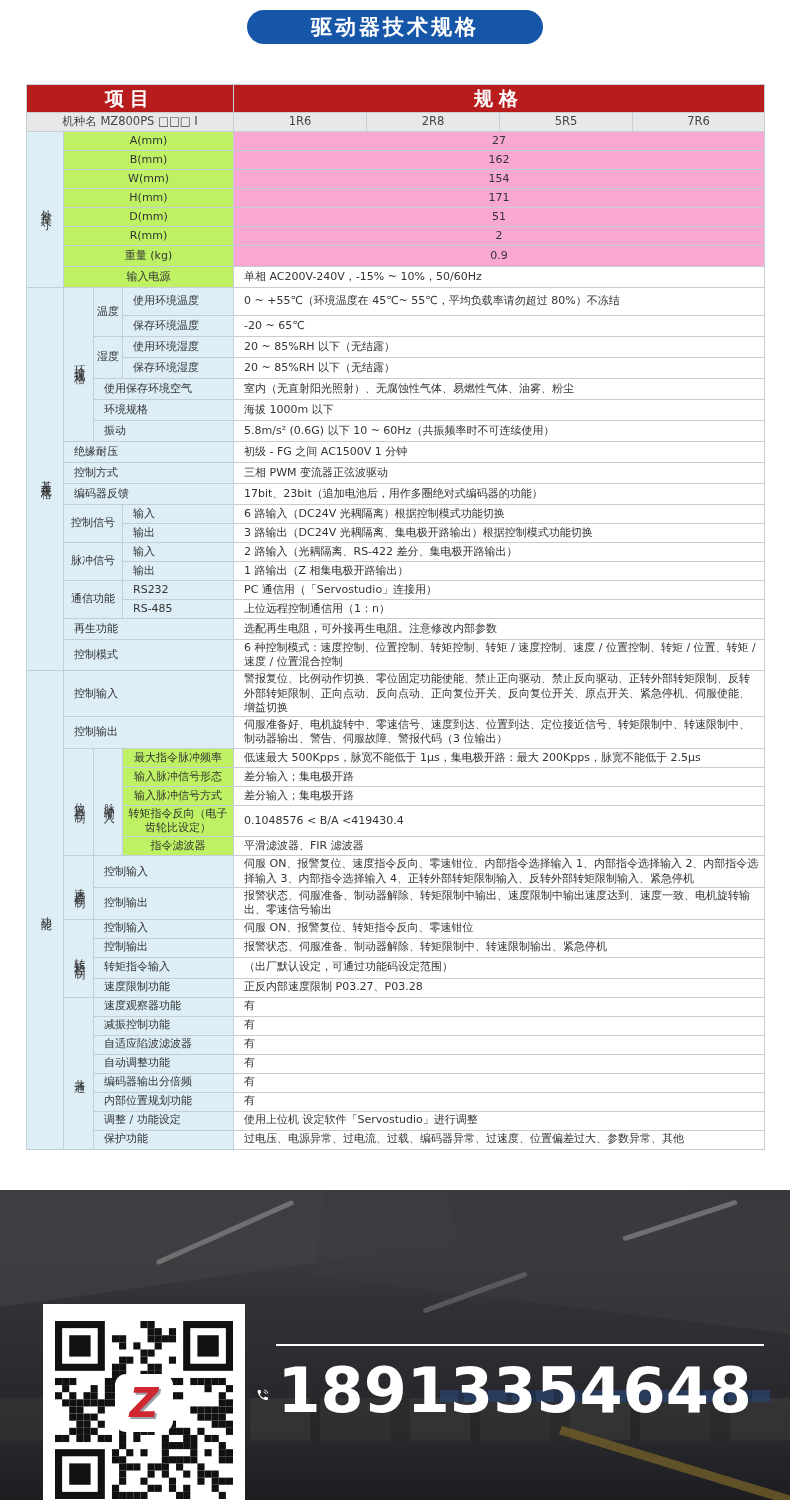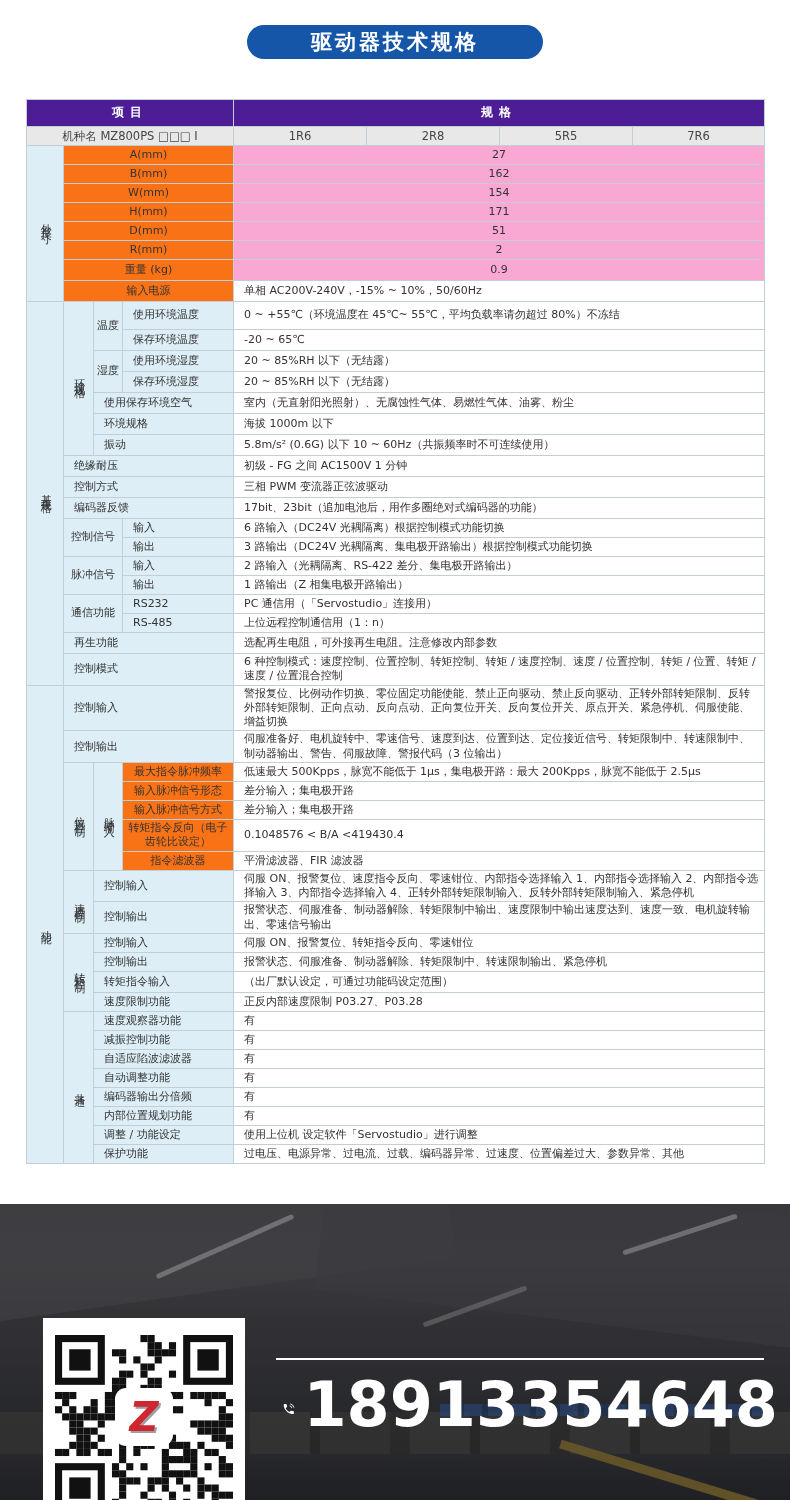--- a/index.html
+++ b/index.html
@@ -2,42 +2,42 @@
 <html><head>
 <meta charset="utf-8">
 <style>
   * { box-sizing: border-box; }
   body {
     margin: 0; width: 790px; background: #fff; color: #333;
     font-family: "DejaVu Sans", "Liberation Sans", sans-serif;
   }
   
   .badge {
-    width: 296px; height: 34px; margin: 25px auto 0;
+    width: 296px; height: 34px; margin: 10px auto 0;
     background: #1556a8; border-radius: 17px;
     color: #fff; font-size: 21px; font-weight: bold; letter-spacing: 3px;
     display: flex; align-items: center; justify-content: center;
   }
   
   table.spec {
     margin: 40px 0 0 26px; width: 738px; border-collapse: collapse;
     table-layout: fixed; font-size: 11px;
   }
   td { border: 1px solid #c3ced6; padding: 1px 4px; vertical-align: middle; line-height: 1.3; }
   tr { height: 19px; }
   tr.h21 { height: 21px; }
   tr.h28 { height: 28px; }
   td.hdr {
-    background: #4c1d95; color: #fff; font-weight: bold; font-size: 12px;
+    background: #b91c1c; color: #fff; font-weight: bold; font-size: 19px;
     text-align: center; letter-spacing: 6px; height: 27px;
   }
   td.model { background: #e8e8e8; text-align: center; font-size: 11.5px; color: #444; }
   td.cat  { background: #ddeef7; text-align: center; padding: 1px 2px; }
   td.lbl  { background: #ddeef7; padding-left: 10px; }
-  td.lblc { background: #f97316; text-align: center; padding: 1px 2px; }
+  td.lblc { background: #bef264; text-align: center; padding: 1px 2px; }
   td.val  { background: #fff; padding-left: 10px; }
   td.valc { background: #f9a8d4; text-align: center; }
   .vert { writing-mode: vertical-lr; text-orientation: upright; letter-spacing: 3px; display: inline-block; }
   
   .photo {
     position: relative; width: 790px; height: 340px; margin-top: 40px;
     background: linear-gradient(180deg,#55555a 0%,#5c5c60 16%,#4a4a4e 34%,#404145 52%,#333438 72%,#27282c 100%);
     overflow: hidden;
   }
   .beam1 { position:absolute; top:-30px; left:-70px; width:520px; height:120px; background:#636367; transform:rotate(-8deg); opacity:.65; }
@@ -73,21 +73,21 @@
     font-size:40px; font-weight:900; font-style:italic; color:#cf2630;
     text-shadow:2px 2px 0 #9aa0a6; line-height:1;
   }
   
   .headline {
     position:absolute; left:272px; top:100px; width:496px; z-index:3;
     color:#fff; font-size:32px; font-weight:bold; letter-spacing:1px; text-align:center; white-space:nowrap;
   }
   .rule { position:absolute; left:276px; top:154px; width:488px; height:2px; background:#fff; z-index:3; }
   .phone-row {
-    position:absolute; left:282px; top:164px; width:496px; z-index:3;
+    position:absolute; left:256px; top:164px; width:496px; z-index:3;
     display:flex; align-items:center; justify-content:center; gap:8px; color:#fff;
   }
   .phone-row svg { width:46px; height:46px; margin-top:10px; }
   .phone-num { font-size:62px; font-weight:bold; letter-spacing:0px; font-family:"DejaVu Sans","Liberation Sans",sans-serif; }
 </style>
 </head>
 <body>
 
 <div class="badge">驱动器技术规格</div>
 

